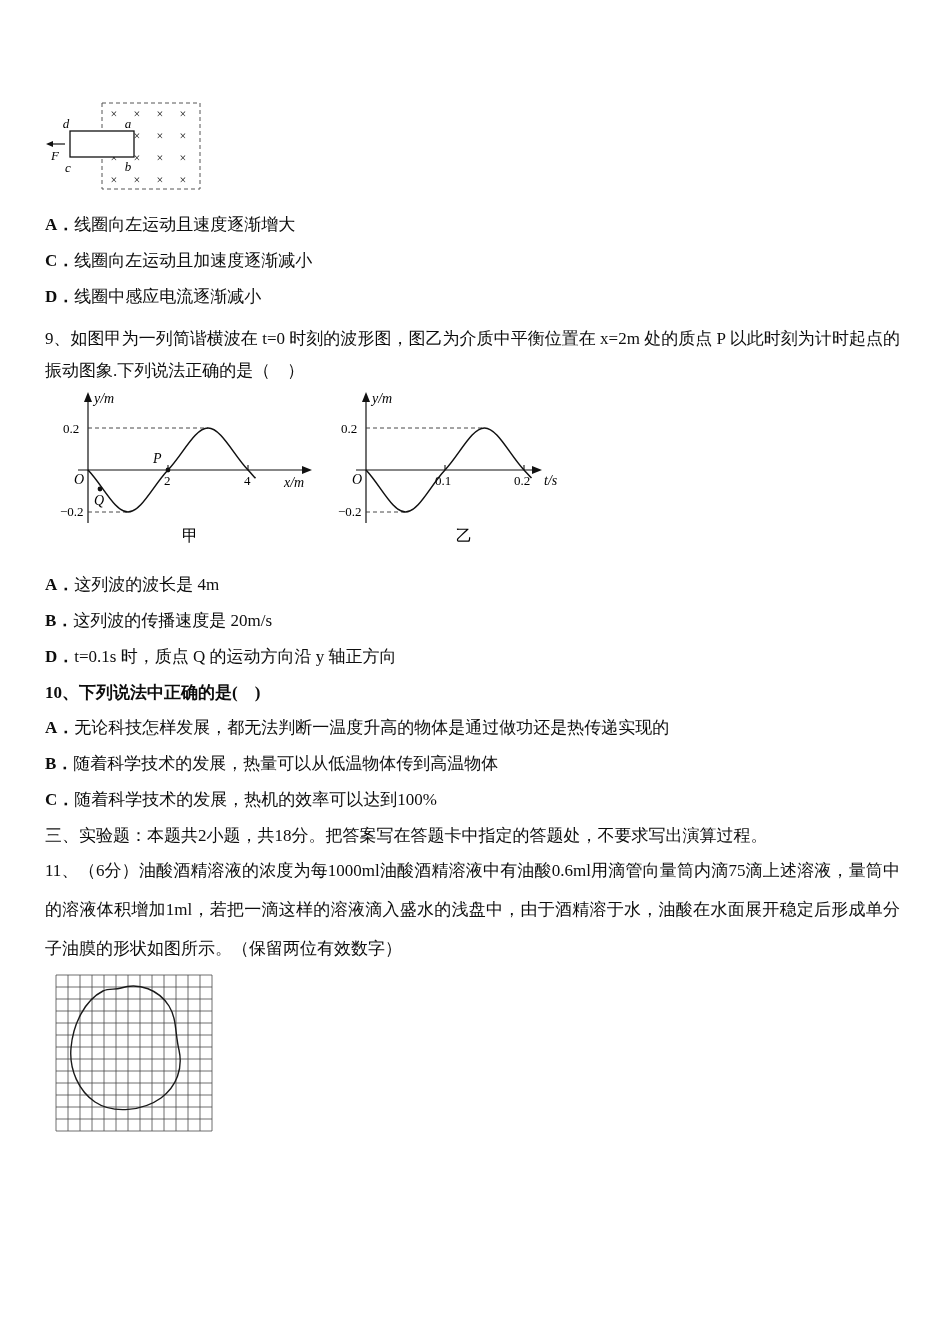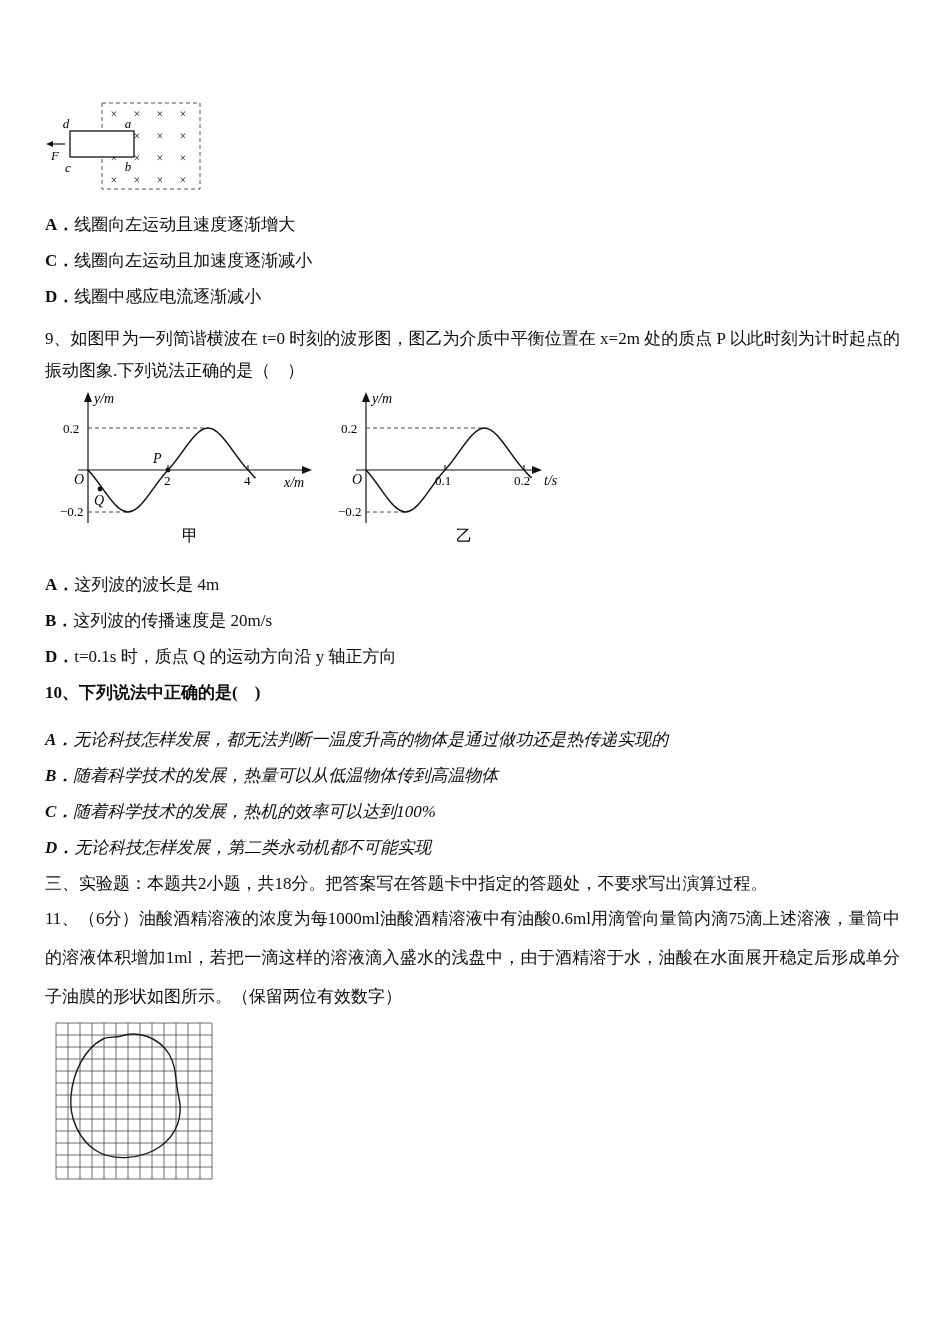--- a/index.html
+++ b/index.html
@@ -15,21 +15,21 @@
   .opts { margin-top:22px; }
   .opt { margin-bottom:15px; line-height:21px; }
   .opt-label { font-weight:700; }
   .stem { line-height:1.9; text-align:justify; margin-top:16px; }
   .figs-row { margin-top:0; white-space:nowrap; }
   .figs-row svg { display:inline-block; vertical-align:top; }
   .fig-jia { margin-left:15px; }
   .fig-yi { margin-left:4px; }
   .q9-opts { margin-top:28px; }
   .q10-stem { margin-top:8px; line-height:21px;font-weight:bold; }
-  .q10-opts { margin-top:26px;font-style:italic; }
+  .q10-opts { margin-top:14px; }
   .section-line { line-height:22px; }
   .q11-text { margin-top:4px; line-height:2.3; text-align:justify; }
   .fig-grid { display:block; margin-top:6px; margin-left:10px; }
   svg text { font-family:"Liberation Serif","DejaVu Serif",serif; }
   .it { font-style:italic; }
 </style>
 </head>
 <body>
 
 <div class="page">
@@ -122,21 +122,20 @@
     <div class="opt"><span class="opt-label">A．</span><span>这列波的波长是 4m</span></div>
     <div class="opt"><span class="opt-label">B．</span><span>这列波的传播速度是 20m/s</span></div>
     <div class="opt"><span class="opt-label">D．</span><span>t=0.1s 时，质点 Q 的运动方向沿 y 轴正方向</span></div>
   </div>
 
   <p class="q10-stem">10、下列说法中正确的是(　)</p>
   <div class="opts q10-opts">
     <div class="opt"><span class="opt-label">A．</span><span>无论科技怎样发展，都无法判断一温度升高的物体是通过做功还是热传递实现的</span></div>
     <div class="opt"><span class="opt-label">B．</span><span>随着科学技术的发展，热量可以从低温物体传到高温物体</span></div>
     <div class="opt"><span class="opt-label">C．</span><span>随着科学技术的发展，热机的效率可以达到100%</span></div>
-    <div class="opt"><span class="opt-label">D．</span><span>无论科技怎样发展，第二类永动机都不可能实现</span></div>
   </div>
 
   <p class="section-line">三、实验题：本题共2小题，共18分。把答案写在答题卡中指定的答题处，不要求写出演算过程。</p>
 
   <p class="q11-text">11、（6分）油酸酒精溶液的浓度为每1000ml油酸酒精溶液中有油酸0.6ml用滴管向量筒内滴75滴上述溶液，量筒中的溶液体积增加1ml，若把一滴这样的溶液滴入盛水的浅盘中，由于酒精溶于水，油酸在水面展开稳定后形成单分子油膜的形状如图所示。（保留两位有效数字）</p>
 
   <svg class="fig-grid" width="160" height="160" viewBox="0 0 160 160">
     <path d="M1 1H157M1 13H157M1 25H157M1 37H157M1 49H157M1 61H157M1 73H157M1 85H157M1 97H157M1 109H157M1 121H157M1 133H157M1 145H157M1 157H157" stroke="#4a4a4a" stroke-width="0.8" fill="none"></path>
     <path d="M1 1V157M13 1V157M25 1V157M37 1V157M49 1V157M61 1V157M73 1V157M85 1V157M97 1V157M109 1V157M121 1V157M133 1V157M145 1V157M157 1V157" stroke="#4a4a4a" stroke-width="0.8" fill="none"></path>
     <path d="M66,14 C84,8 104,16 114,32 C122,45 120,60 124,76 C128,94 122,112 106,124 C88,137 58,140 40,128 C24,117 14,96 16,74 C18,50 30,26 48,17 C54,14 60,16 66,14 Z" fill="none" stroke="#1a1a1a" stroke-width="1.4"></path>

